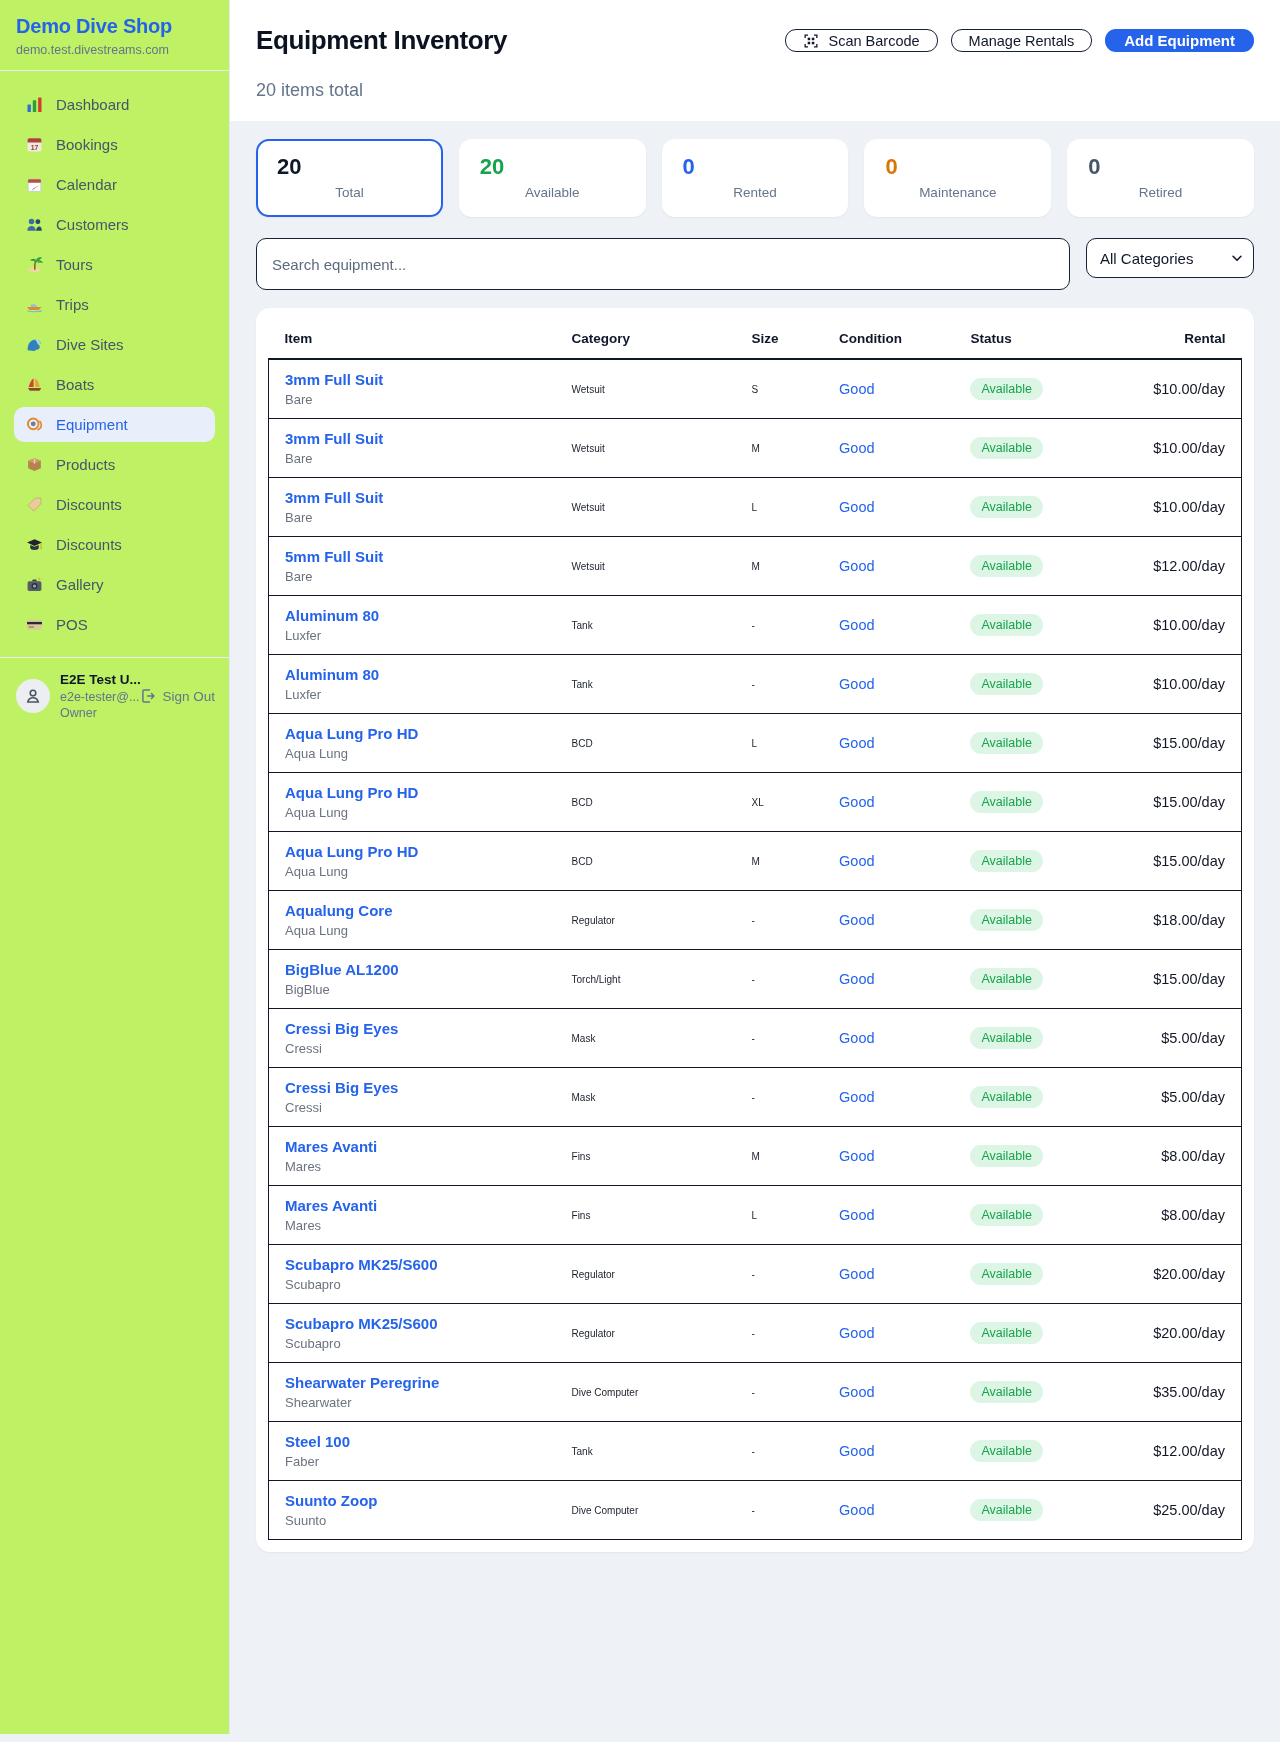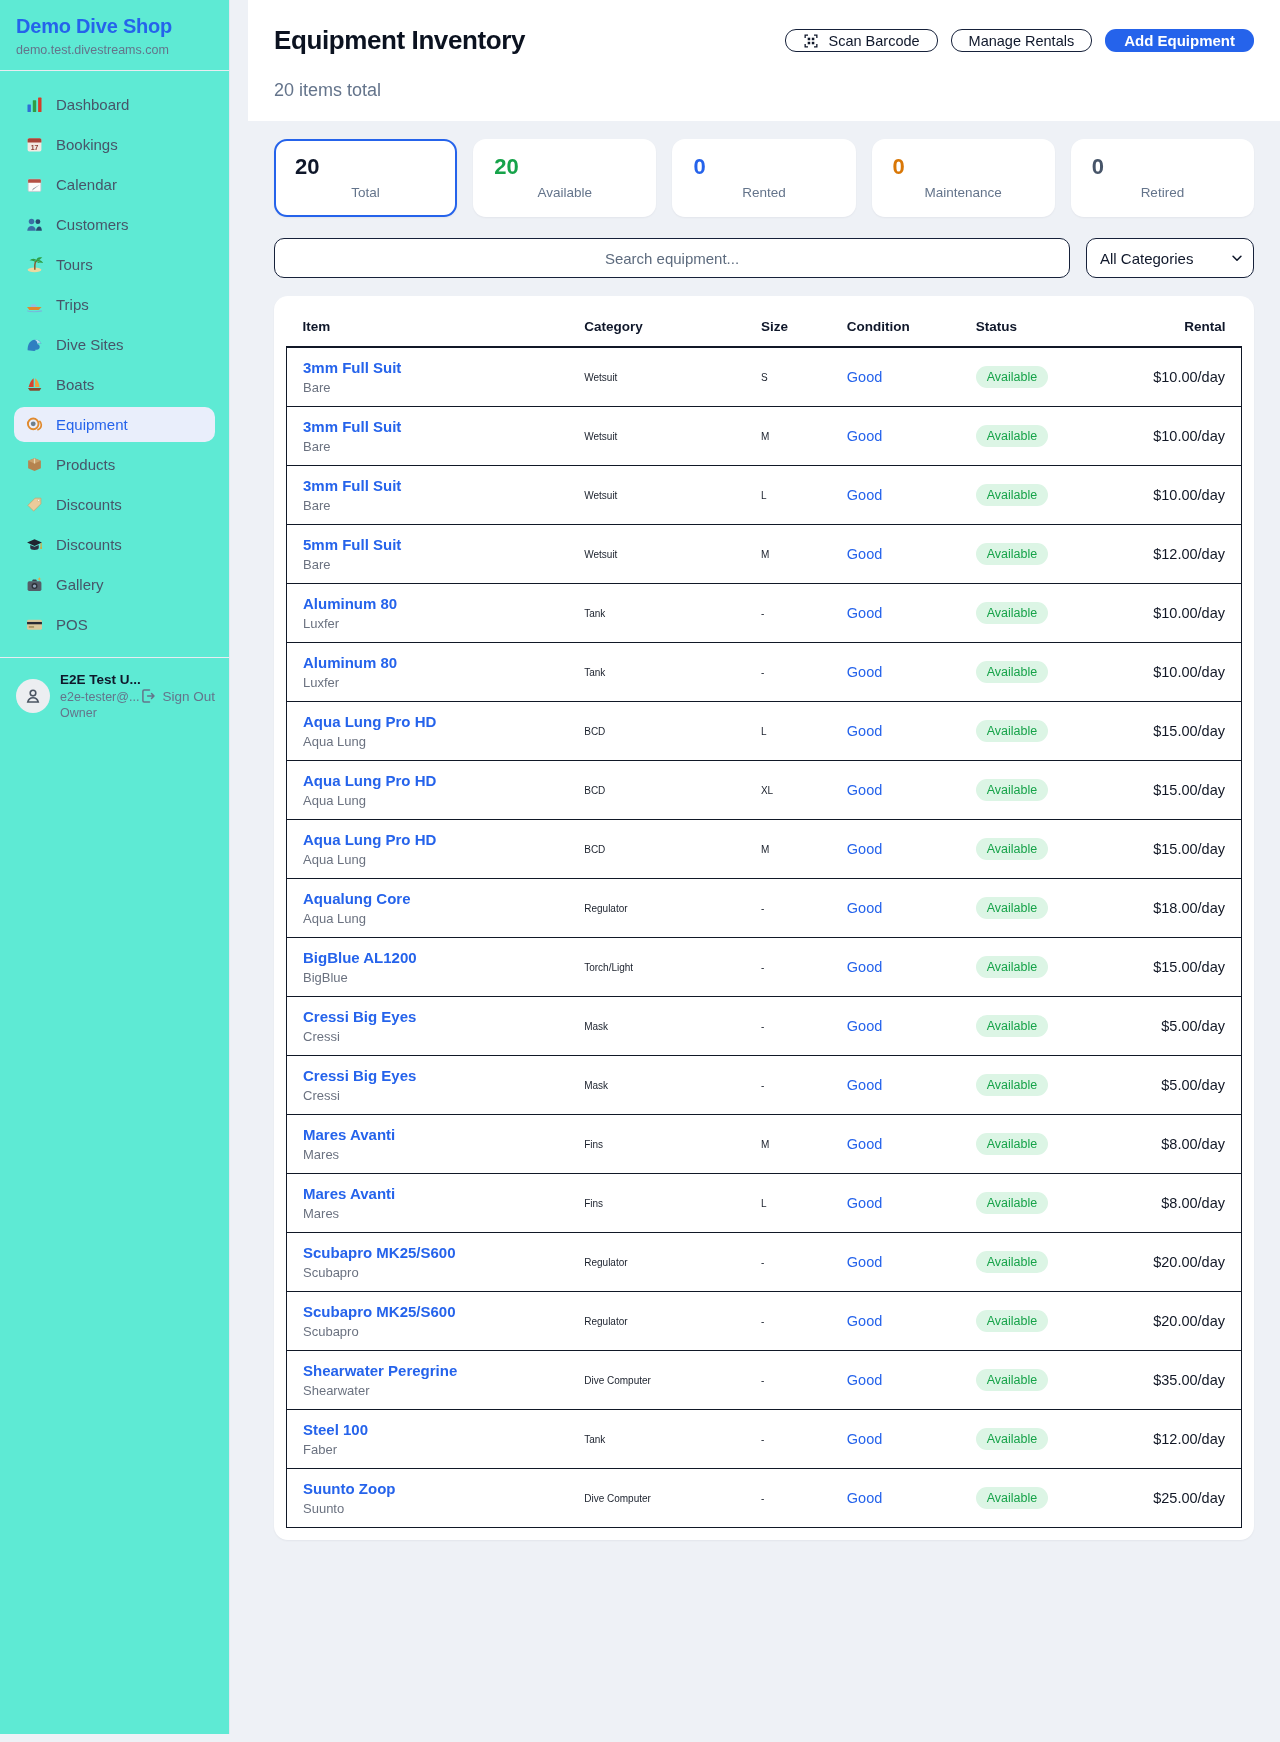--- a/index.html
+++ b/index.html
@@ -4,21 +4,21 @@
 <style>
   * { margin:0; padding:0; box-sizing:border-box; }
   html,body { width:1280px; height:1742px; }
   body {
     font-family:"Liberation Sans","DejaVu Sans",sans-serif;
     background:#eef1f6; color:#0f172a; position:relative; overflow:hidden;
   }
   
   .sidebar {
     position:absolute; left:0; top:0; bottom:8px; width:230px;
-    background:#5eead4; border-right:1px solid #e2e8f0; z-index:5;
+    background:#bef264; border-right:1px solid #e2e8f0; z-index:5;
   }
   .brand { padding:15px 16px 13px; }
   .brand-name { font-size:20px; font-weight:800; color:#2563eb; letter-spacing:-.2px; cursor:pointer; }
   .brand-domain { font-size:12.5px; color:#64748b; margin-top:5px; }
   .sb-divider { border-top:1px solid #e8ecf1; }
   .nav { padding:16px 14px 10px; }
   .nav-item {
     display:flex; align-items:center; gap:13px; padding:9px 12px; margin-bottom:5px;
     border-radius:10px; font-size:15px; color:#475569; cursor:pointer; text-decoration:none;
   }
@@ -27,21 +27,21 @@
   .user-row { display:flex; align-items:center; gap:10px; padding:13px 14px 12px 16px; }
   .avatar {
     width:34px; height:34px; border-radius:50%; background:#eceef1; flex:0 0 auto;
     display:flex; align-items:center; justify-content:center;
   }
   .user-info { line-height:1.3; min-width:0; }
   .user-name { font-size:13.5px; font-weight:700; color:#0f172a; white-space:nowrap; }
   .user-email,.user-role { font-size:12.5px; color:#64748b; white-space:nowrap; }
   .signout { margin-left:auto; display:flex; align-items:center; gap:6px; color:#64748b; font-size:13.5px; cursor:pointer; white-space:nowrap; }
   
-  .main { margin-left:230px;padding-left:18px; }
+  .main { margin-left:230px; }
   .page-header {
     background:#fff; padding:25px 26px 20px; display:flex; align-items:flex-start; justify-content:space-between;
   }
   .page-title { font-size:26px; font-weight:800; color:#0b1220; letter-spacing:-.4px; }
   .page-sub { font-size:18px; color:#64748b; margin-top:24px; }
   .header-actions { display:flex; gap:13px; align-items:center; margin-top:4px; }
   .btn {
     height:23px; border-radius:11px; font-size:14.5px; display:inline-flex; align-items:center; gap:9px;
     padding:0 17px; cursor:pointer; font-family:inherit;
   }
@@ -53,22 +53,22 @@
   .stat-card {
     background:#fff; border-radius:13px; padding:13px 19px 15px; border:2px solid rgba(0,0,0,0);
     box-shadow:0 1px 2px rgba(15,23,42,.05); cursor:pointer;
   }
   .stat-card.selected { border-color:#2563eb; }
   .stat-value { font-size:22px; font-weight:800; }
   .stat-label { font-size:13.5px; color:#64748b; margin-top:5px;text-align:center; }
   
   .filter-row { display:flex; gap:16px; margin-top:21px; }
   .search-input {
-    flex:1; height:40px; border:1.5px solid #16213a; border-radius:10px; background:#fff;
-    padding:0 15px; font-size:15px; color:#0f172a; font-family:inherit; outline:none;text-align:center;
+    flex:1; height:52px; border:1.5px solid #16213a; border-radius:10px; background:#fff;
+    padding:0 15px; font-size:15px; color:#0f172a; font-family:inherit; outline:none;
   }
   .search-input::placeholder { color:#5d6b7e; }
   .select-wrap { position:relative; width:168px; flex:0 0 auto; }
   .category-select {
     width:100%; height:40px; border:1.5px solid #16213a; border-radius:10px; background:#fff;
     font-size:15px; color:#0f172a; padding:0 32px 0 13px; appearance:none; -webkit-appearance:none;
     font-family:inherit; cursor:pointer;
   }
   .select-chevron { position:absolute; right:10px; top:13px; pointer-events:none; }
   

